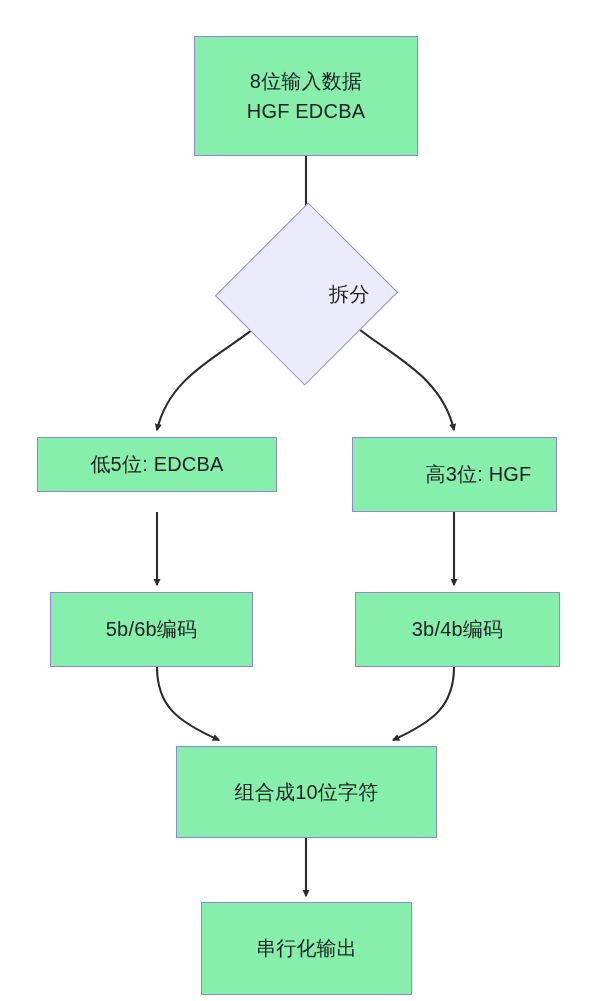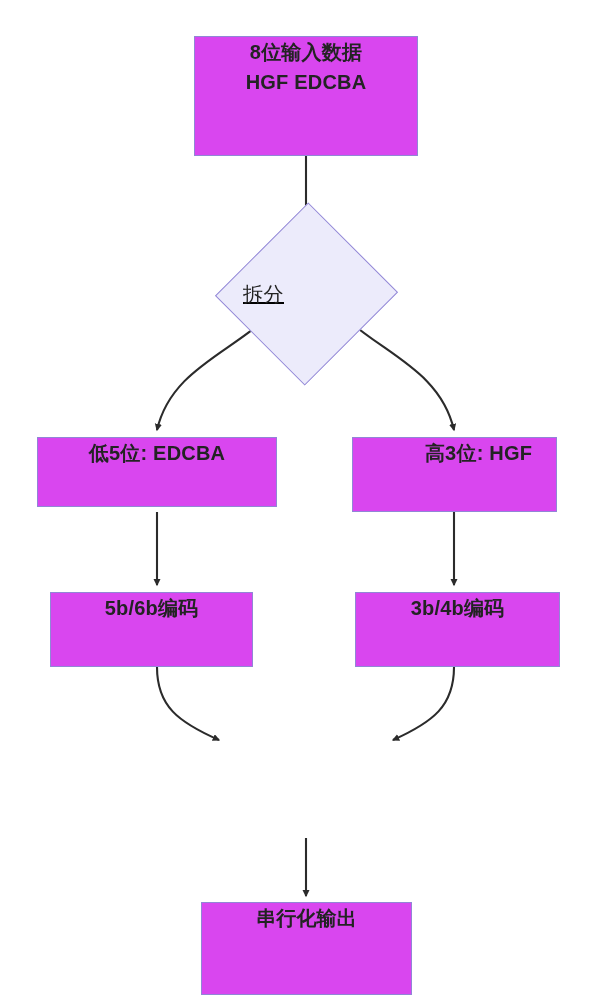--- a/index.html
+++ b/index.html
@@ -22,43 +22,42 @@
     position: absolute;
     left: 0;
     top: 0;
     width: 600px;
     height: 1001px;
     pointer-events: none;
   }
   .node {
     position: absolute;
     box-sizing: border-box;
-    background: #d946ef;
+    background: #86efac;
     border: 1.6px solid #9186d6;
     display: flex;
+    align-items: center;
     justify-content: center;
     text-align: center;
     color: #232323;
     font-size: 20px;
     line-height: 1.52;
     letter-spacing: 0.2px;
     z-index: 2;
-    font-weight: bold;
   }
   .node .label {
     display: block;
     white-space: pre-line;
   }
   .diamond-wrap {
     position: absolute;
     z-index: 2;
     display: flex;
     align-items: center;
-    justify-content: flex-start;
-    text-decoration: underline;
+    justify-content: flex-end;
   }
   .diamond-shape {
     position: absolute;
     left: 0;
     top: 0;
     width: 100%;
     height: 100%;
     background: #ecebfb;
     border: 1.6px solid #9186d6;
     box-sizing: border-box;
@@ -104,34 +103,37 @@
   <div class="node" style="left:194px; top:36px; width:224px; height:120px;">
     <span class="label">8位输入数据
 HGF EDCBA</span>
   </div>
 
   <div class="diamond-wrap" style="left:243px; top:228px; width:127px; height:132px;">
     <span class="diamond-shape"></span>
     <span class="label">拆分</span>
   </div>
 
-  <div class="node" style="left:37px; top:437px; width:240px; height:70px;">
+  <div class="node" style="left:37px; top:437px; width:240px; height:55px;">
     <span class="label">低5位: EDCBA</span>
   </div>
 
   <div class="node" style="left:352px; top:437px; width:205px; height:75px;padding-left:48px;">
     <span class="label">高3位: HGF</span>
   </div>
 
   <div class="node" style="left:50px; top:592px; width:203px; height:75px;">
     <span class="label">5b/6b编码</span>
   </div>
 
   <div class="node" style="left:355px; top:592px; width:205px; height:75px;">
     <span class="label">3b/4b编码</span>
   </div>
 
+  <div class="node" style="left:176px; top:746px; width:261px; height:92px;">
+    <span class="label">组合成10位字符</span>
+  </div>
 
   <div class="node" style="left:201px; top:902px; width:211px; height:93px;">
     <span class="label">串行化输出</span>
   </div>
 
 </div>
 
 </body></html>

